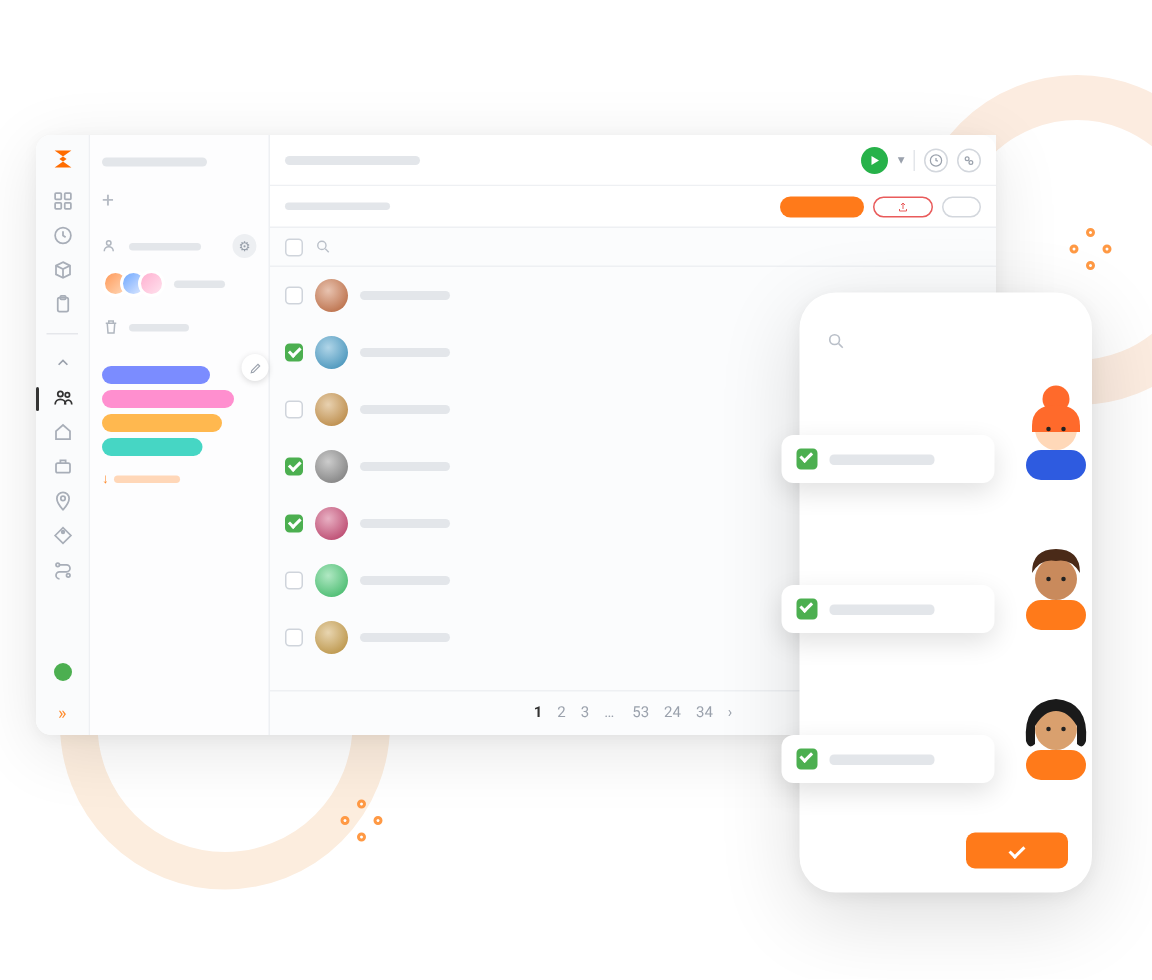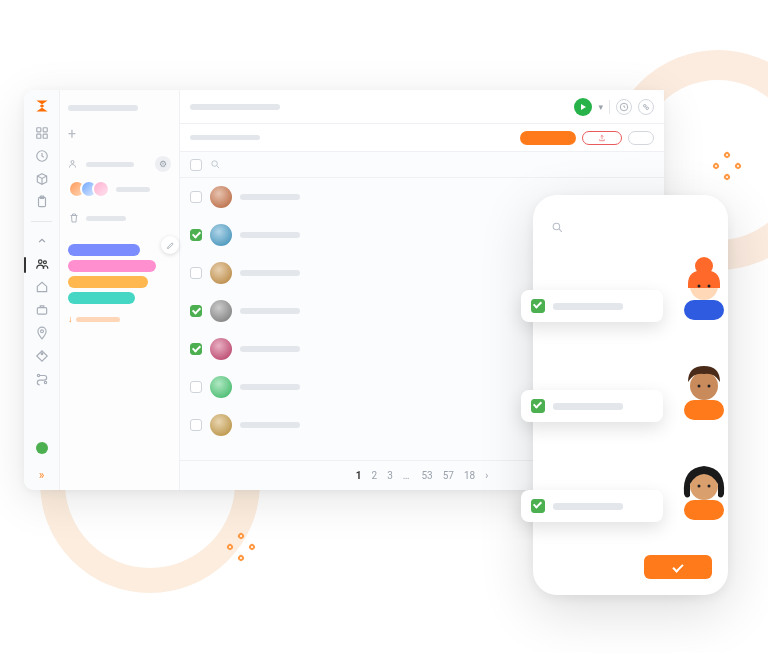--- a/index.html
+++ b/index.html
@@ -383,22 +383,22 @@
           <div class="av" style="background: radial-gradient(circle at 40% 35%, rgb(232, 213, 176), rgb(178, 136, 52));"></div>
           <div class="skel" style="width: 60px; height: 6px;"></div>
         </div>
       </div>
     <div class="pagination">
       <span class="pg active">1</span>
       <span class="pg">2</span>
       <span class="pg">3</span>
       <span class="dots">…</span>
       <span class="pg">53</span>
-      <span class="pg">57</span>
-      <span class="pg">18</span>
+      <span class="pg">24</span>
+      <span class="pg">34</span>
       <span class="pg">›</span>
     </div>
   </div>
 </div>
 
 <div class="phone">
   <div class="search">
     <svg width="13" height="13" viewBox="0 0 24 24" stroke="currentColor" fill="none" stroke-width="2">
         <circle cx="10" cy="10" r="6"></circle>
         <path d="M15 15 L20 20"></path>

